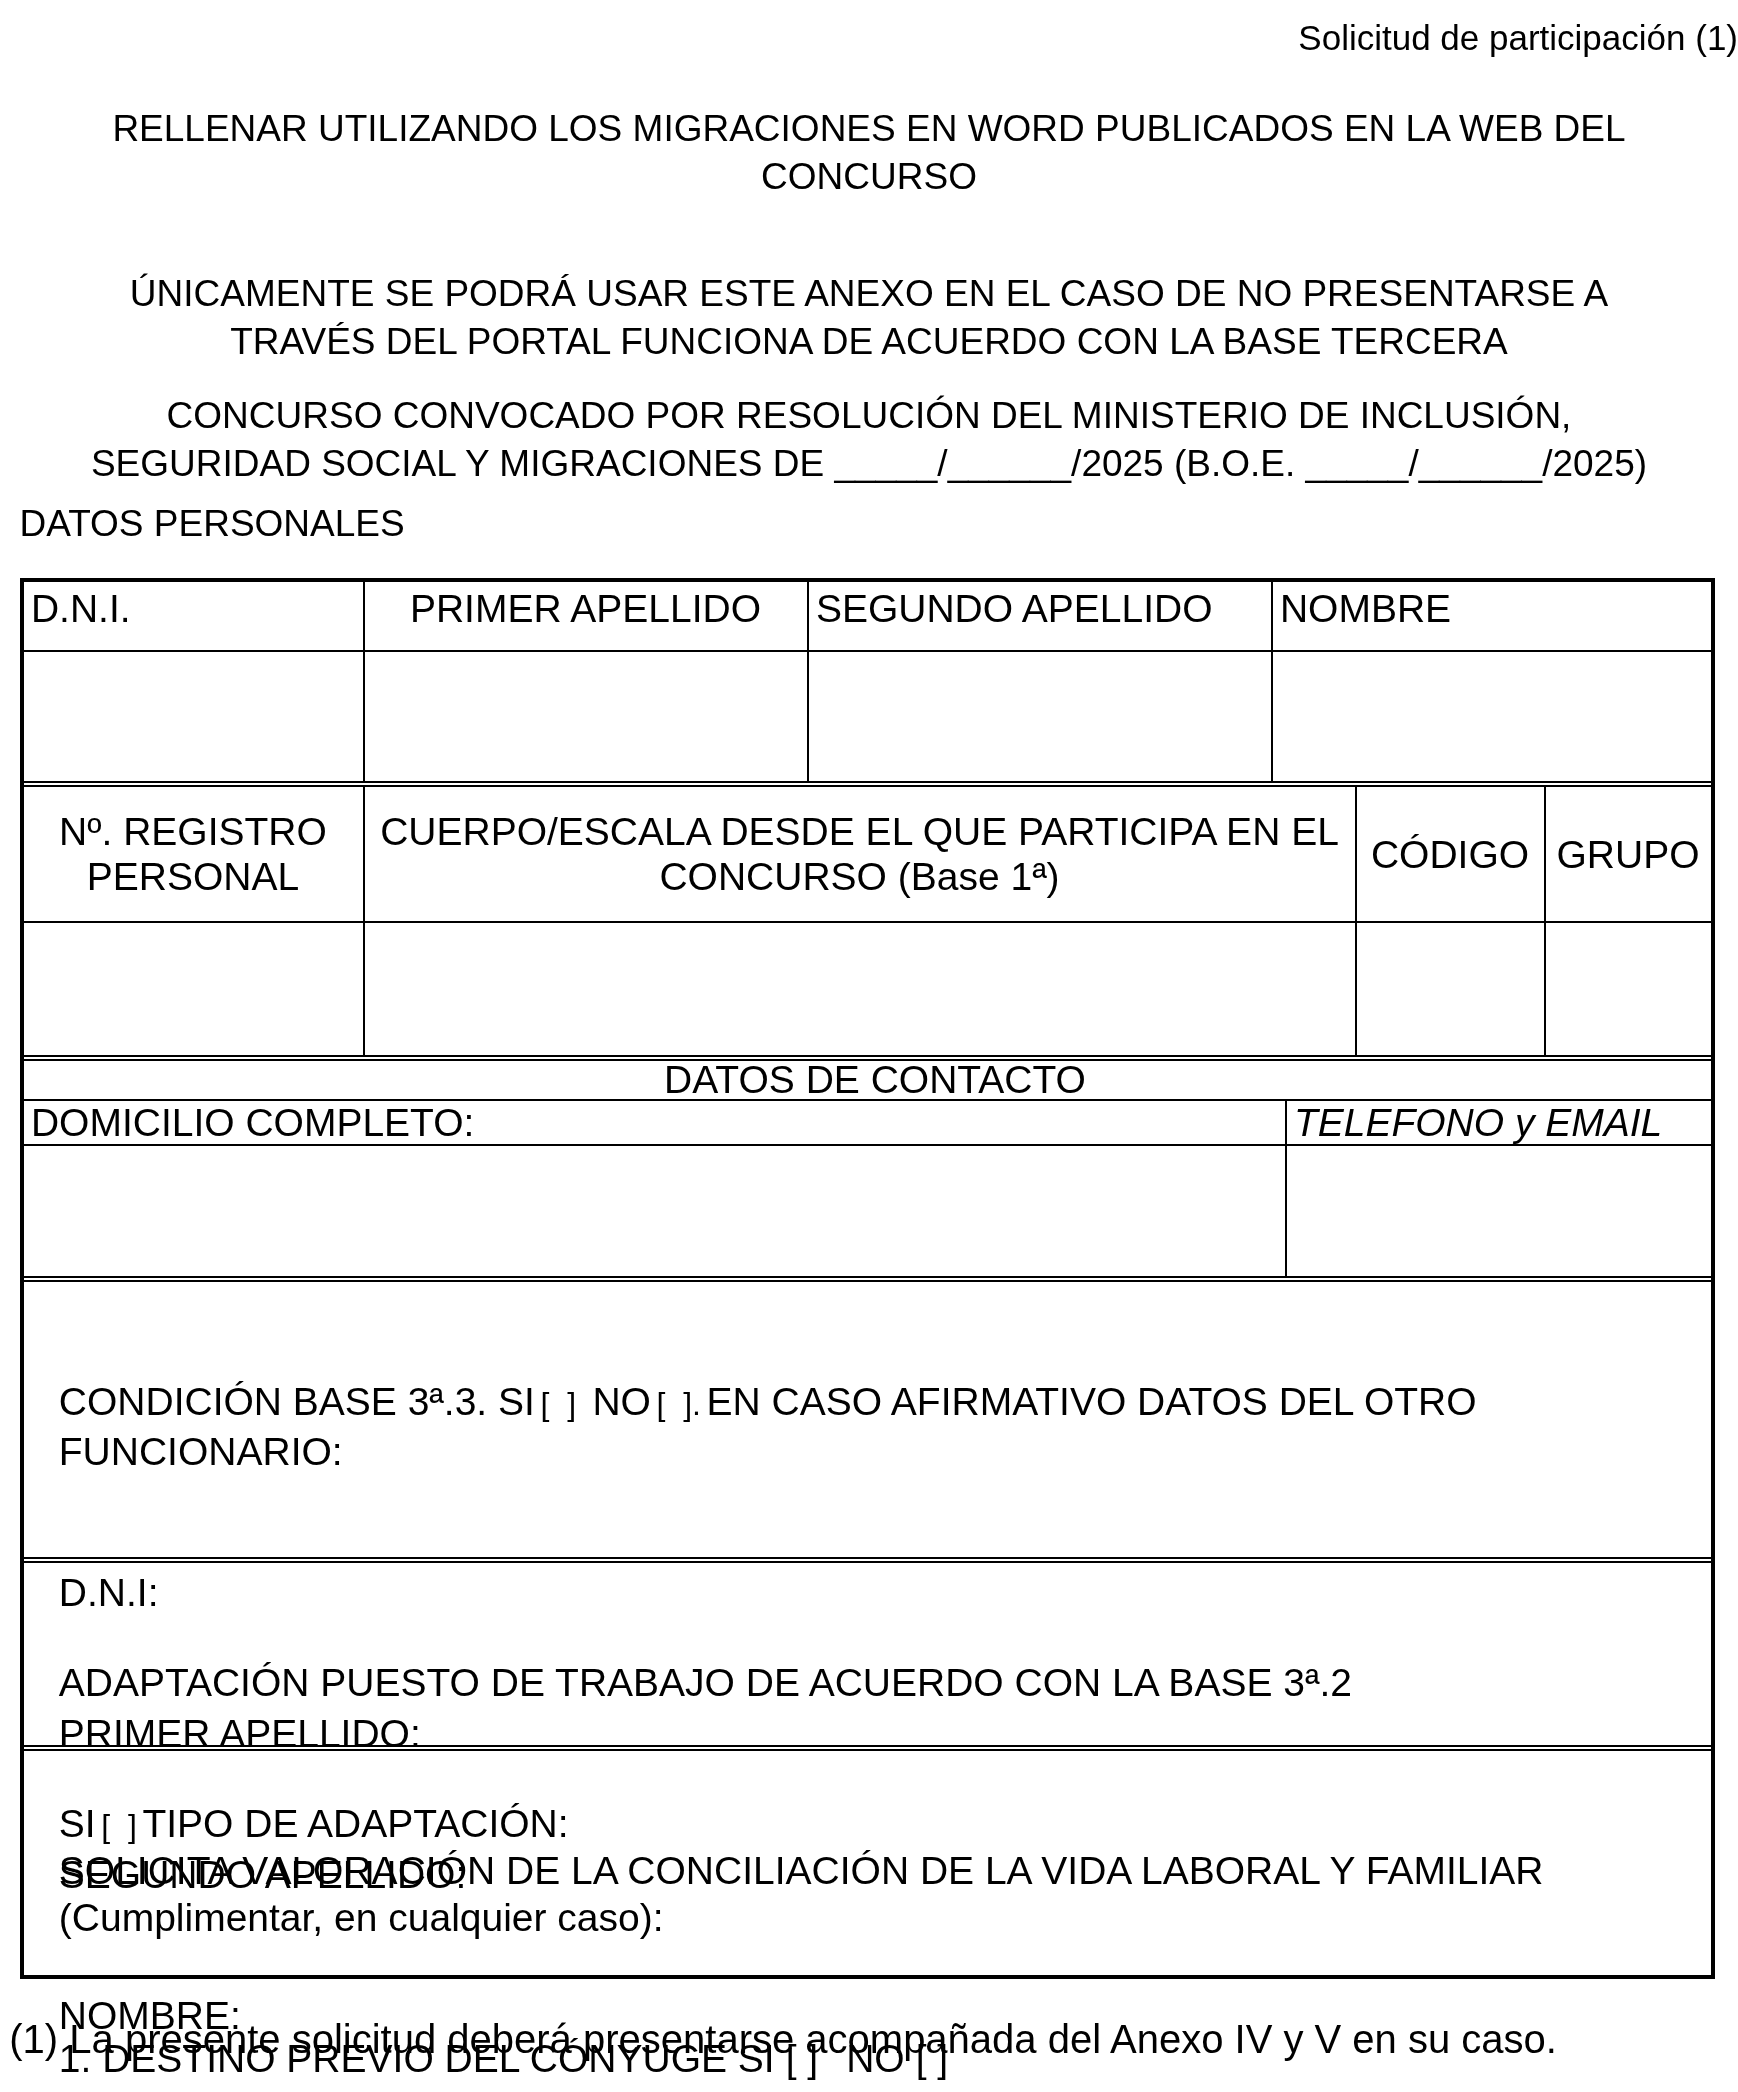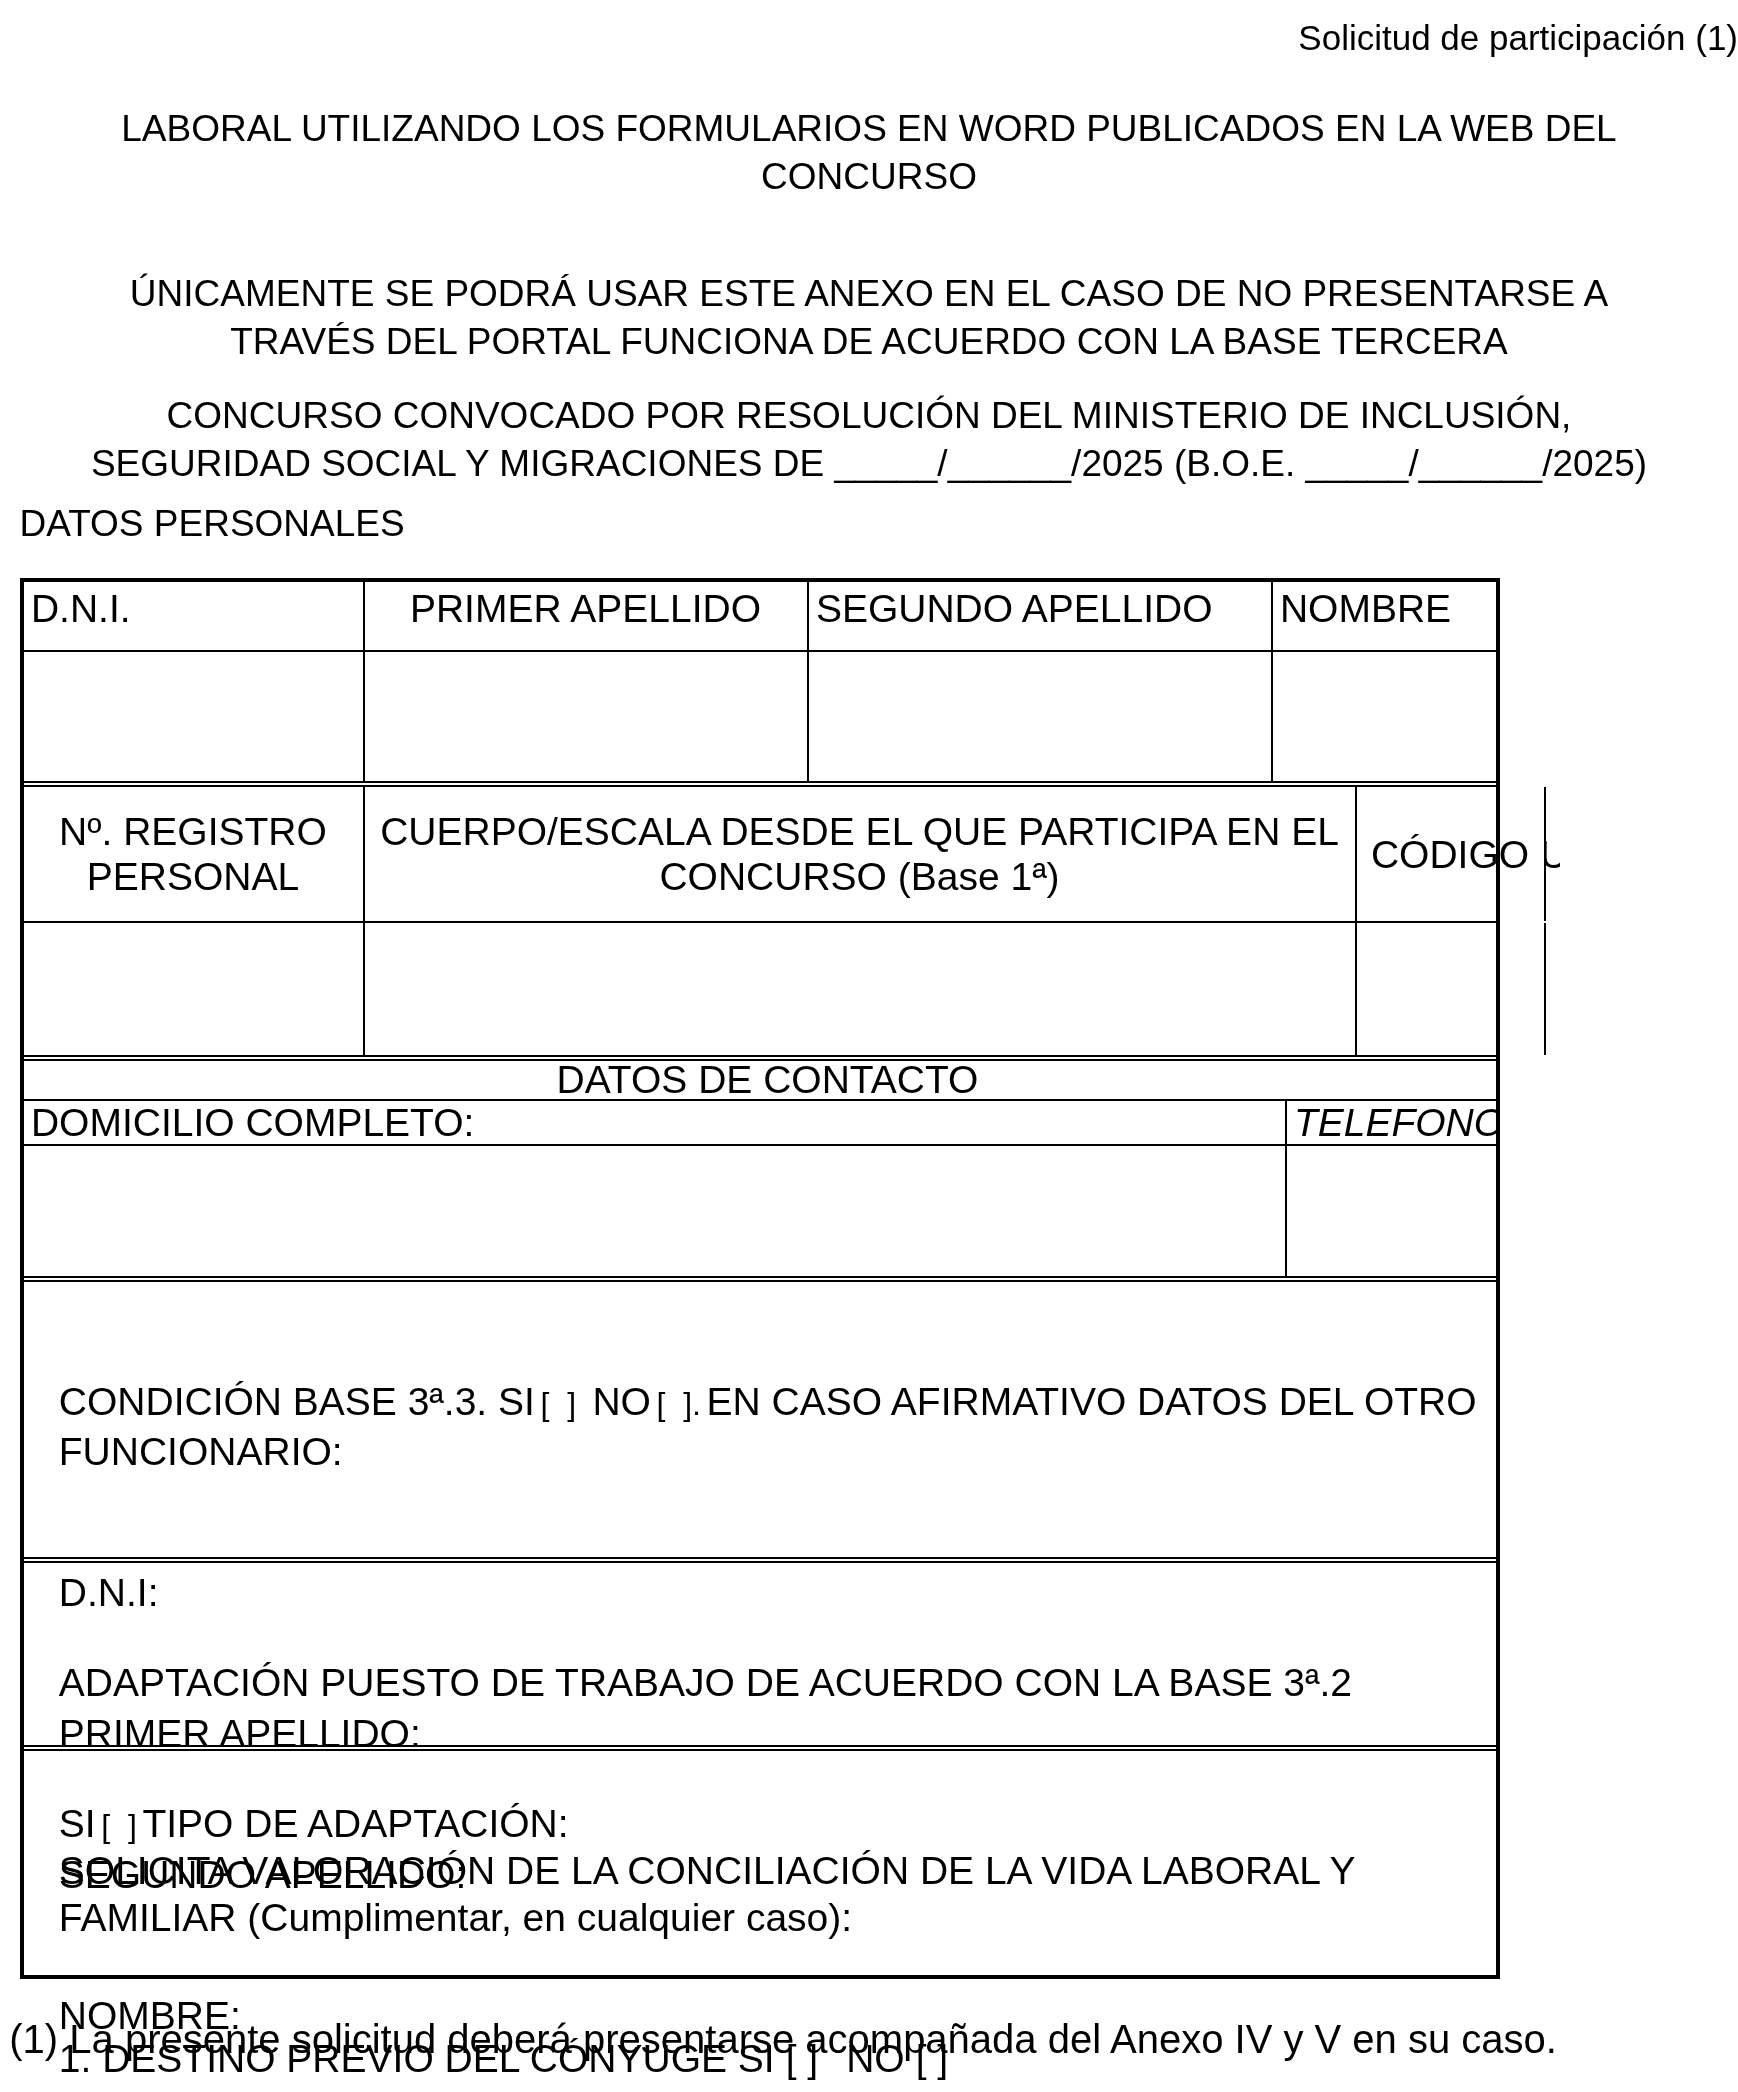--- a/index.html
+++ b/index.html
@@ -33,21 +33,21 @@
   .section-label {
     margin: 13px 0 0 19.5px;
     font-size: 37px;
     font-weight: normal;
     line-height: 45px;
     text-align: left;
   }
   
   .form-table {
     box-sizing: border-box;
-    width: 1480px;
+    width: 1695px;
     margin: 32px 0 0 19.5px;
     border: 4.6px solid #000;
     font-size: 39px;
   }
   .sec { box-sizing: border-box; }
   .sec + .sec { border-top: 6.5px double #000; }
   .row { display: flex; box-sizing: border-box; }
   .row + .row { border-top: 2.8px solid #000; }
   .cell {
     box-sizing: border-box;
@@ -99,21 +99,21 @@
     text-align: left;
   }
 </style>
 </head>
 <body>
 
 <div class="page">
 
   <h1 class="title">Solicitud de participación (1)</h1>
 
-  <p class="para p1">LABORAL UTILIZANDO LOS FORMULARIOS EN WORD PUBLICADOS EN LA WEB DEL CONCURSO</p>
+  <p class="para p1">RELLENAR UTILIZANDO LOS MIGRACIONES EN WORD PUBLICADOS EN LA WEB DEL CONCURSO</p>
 
   <p class="para p2">ÚNICAMENTE SE PODRÁ USAR ESTE ANEXO EN EL CASO DE NO PRESENTARSE A TRAVÉS DEL PORTAL FUNCIONA DE ACUERDO CON LA BASE TERCERA</p>
 
   <p class="para p3">CONCURSO CONVOCADO POR RESOLUCIÓN DEL MINISTERIO DE INCLUSIÓN, SEGURIDAD SOCIAL Y MIGRACIONES DE _____/______/2025 (B.O.E. _____/______/2025)</p>
 
   <h2 class="section-label">DATOS PERSONALES</h2>
 
   <div class="form-table">
 
     <div class="sec">

